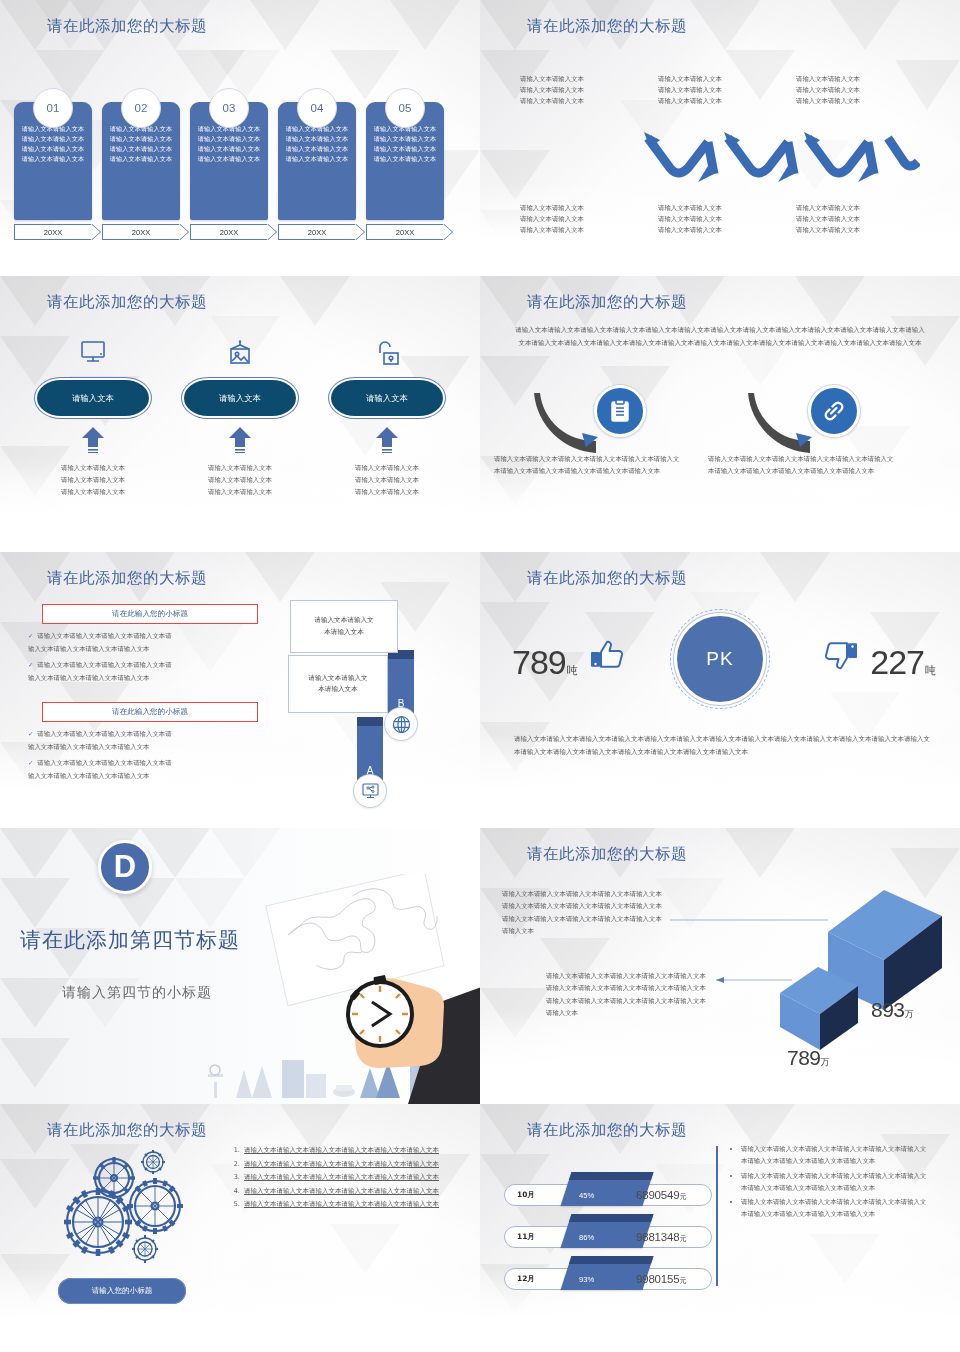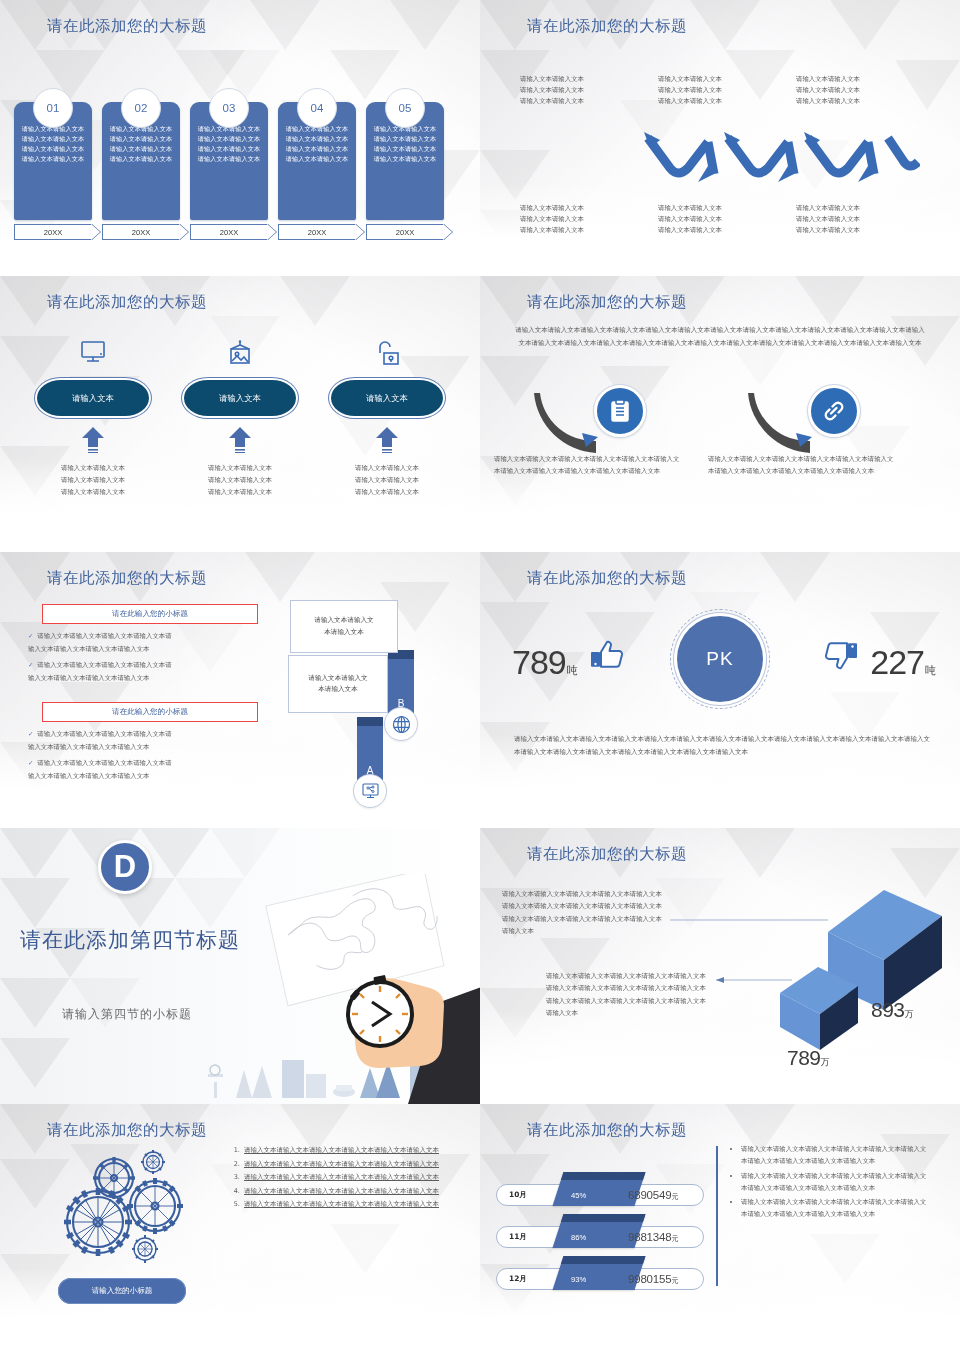--- a/index.html
+++ b/index.html
@@ -115,38 +115,38 @@
   .s6-p { position:absolute; left:34px; top:181px; width:418px; font-size:6.5px;
           line-height:1.95; color:#5c5c5c; }
 
   
   .s7 .bg { background:linear-gradient(to right,#f2f3f5 0%,#fafbfc 48%,#ffffff 100%); }
   .s7-badge { position:absolute; left:98px; top:12px; width:54px; height:54px; border-radius:50%;
            background:#4a6cab; color:#fff; display:flex; align-items:center; justify-content:center;
            font-size:31px; font-weight:700; border:3px solid #fff;
            box-shadow:0 2px 5px rgba(0,0,0,.18); }
   .s7-t { position:absolute; left:20px; top:98px; font-size:21px; color:#3c5a93; letter-spacing:1px; }
-  .s7-s { position:absolute; left:62px; top:178px; font-size:12px; color:#6a6a6a; letter-spacing:1px; }
+  .s7-s { position:absolute; left:62px; top:156px; font-size:14px; color:#6a6a6a; letter-spacing:1px; }
 
   
   .s8-p { position:absolute; font-size:6.4px; line-height:1.95; color:#5c5c5c; }
   .s8-p1 { left:22px; top:60px; width:165px; }
   .s8-p2 { left:66px; top:142px; width:165px; text-align:left; }
 
   
   .s9-ol { position:absolute; left:228px; top:40px; width:224px;
            font-size:6.5px; line-height:1.85; color:#5c5c5c; }
   .s9-ol li { margin-bottom:1.5px; padding-left:2px;text-decoration:underline; }
   .s9-btn { position:absolute; left:58px; top:174px; width:128px; height:26px;
            background:#4a6cab; border-radius:14px; color:#fff; font-size:7.6px;
            display:flex; align-items:center; justify-content:center;
            box-shadow:inset 0 0 0 1px #6d8cc4; }
 
   
-  .s10-row { position:absolute; left:16px; width:208px; height:22px;text-align:right; }
+  .s10-row { position:absolute; left:24px; width:208px; height:22px;text-align:right; }
   .s10-cap { position:absolute; inset:0; border:1px solid #a8b8d4; border-radius:11px;
              background:#fff; }
   .s10-par { position:absolute; left:62px; top:-12px; width:82px; height:34px;
              background:#4a6cab; transform:skewX(-18deg);
              box-shadow:0 1px 2px rgba(0,0,0,.15); }
   .s10-par::before { content:""; position:absolute; left:0; top:0; width:100%; height:8px;
              background:#2f4a7d; }
   .s10-m { position:absolute; left:13px; top:50%; transform:translateY(-50%);
            font-size:7.4px; color:#2b2b2b; font-weight:700; }
   .s10-pct { position:absolute; left:75px; top:50%; transform:translateY(-50%);

